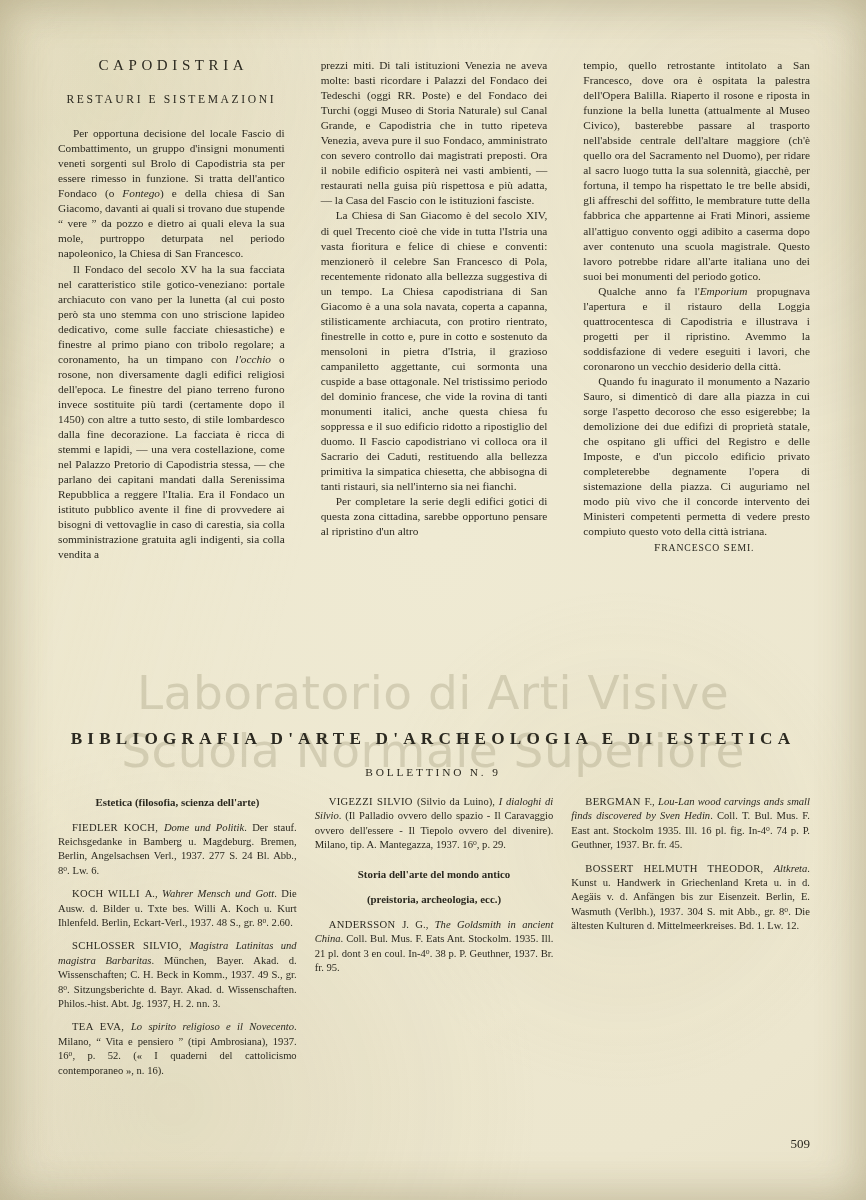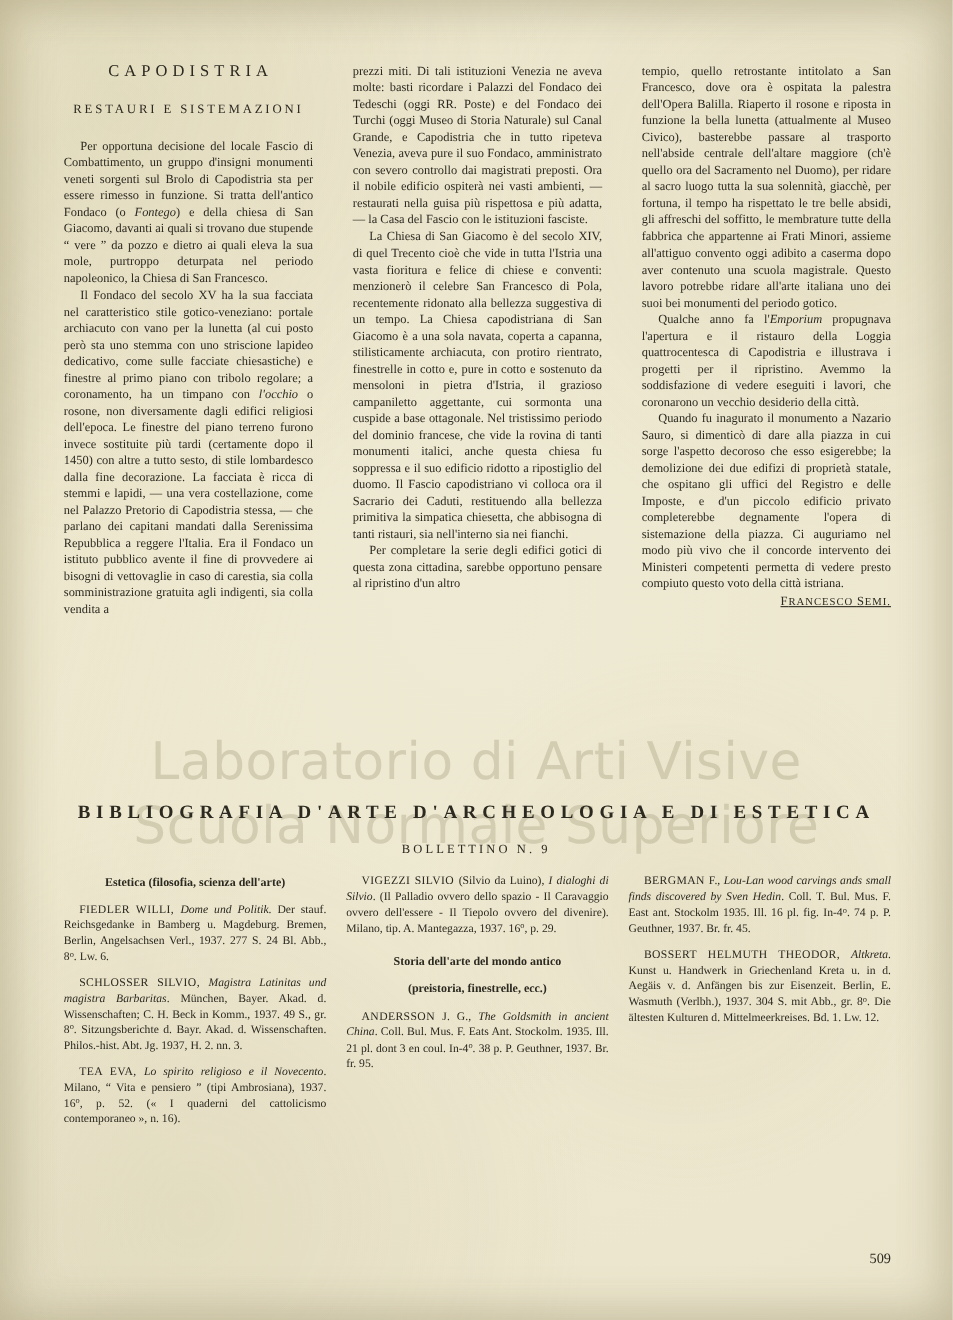--- a/index.html
+++ b/index.html
@@ -92,27 +92,26 @@
   h2#subtitle {
     margin: 19px 0 19px 0;
     font-size: 11.6px;
     font-weight: 400;
     letter-spacing: 2.6px;
     text-align: center;
     text-indent: 0;
   }
   .signature {
     margin-top: 7px;
-    text-align: right;
+    text-align: center;
     text-indent: 0;
     font-size: 9.7px;
     letter-spacing: 0.9px;
     font-variant: small-caps;
     text-transform: uppercase;
-    text-decoration: underline;
   }
   .signature .cap { font-size: 11.4px; }
   em, i { font-style: italic; }
 
   
   #biblio-head {
     position: absolute;
     left: 46px;
     right: 46px;
     top: 717px;
@@ -218,29 +217,30 @@
 
   <div id="biblio-head">
     <h2 id="biblio-title">BIBLIOGRAFIA D'ARTE D'ARCHEOLOGIA E DI ESTETICA</h2>
     <div id="biblio-sub">BOLLETTINO N. 9</div>
   </div>
 
   <div id="biblio">
 
     <div class="bib-col">
       <p class="bib-head">Estetica (filosofia, scienza dell'arte)</p>
-      <p class="entry"><span class="sc">FIEDLER WILLI, </span><i>Dome und Politik</i>. Der stauf. Reichsgedanke in Bamberg u. Magdeburg. Bremen, Berlin, Angelsachsen Verl., 1937. 277 S. 24 Bl. Abb., 8<sup class="ord">o</sup>. Lw. 6.</p>
+      <p class="entry"><span class="sc">FIEDLER KOCH, </span><i>Dome und Politik</i>. Der stauf. Reichsgedanke in Bamberg u. Magdeburg. Bremen, Berlin, Angelsachsen Verl., 1937. 277 S. 24 Bl. Abb., 8<sup class="ord">o</sup>. Lw. 6.</p>
+      <p class="entry"><span class="sc">KOCH WILLI </span>A., <i>Wahrer Mensch und Gott</i>. Die Ausw. d. Bilder u. Txte bes. Willi A. Koch u. Kurt Ihlenfeld. Berlin, Eckart-Verl., 1937. 48 S., gr. 8<sup class="ord">o</sup>. 2.60.</p>
       <p class="entry"><span class="sc">SCHLOSSER SILVIO, </span><i>Magistra Latinitas und magistra Barbaritas</i>. München, Bayer. Akad. d. Wissenschaften; C. H. Beck in Komm., 1937. 49 S., gr. 8<sup class="ord">o</sup>. Sitzungsberichte d. Bayr. Akad. d. Wissenschaften. Philos.-hist. Abt. Jg. 1937, H. 2. nn. 3.</p>
       <p class="entry"><span class="sc">TEA EVA, </span><i>Lo spirito religioso e il Novecento</i>. Milano, “ Vita e pensiero ” (tipi Ambrosiana), 1937. 16<sup class="ord">o</sup>, p. 52. (« I quaderni del cattolicismo contemporaneo », n. 16).</p>
     </div>
 
     <div class="bib-col">
       <p class="entry"><span class="sc">VIGEZZI SILVIO </span>(Silvio da Luino), <i>I dialoghi di Silvio</i>. (Il Palladio ovvero dello spazio - Il Caravaggio ovvero dell'essere - Il Tiepolo ovvero del divenire). Milano, tip. A. Mantegazza, 1937. 16<sup class="ord">o</sup>, p. 29.</p>
       <p class="bib-head spaced">Storia dell'arte del mondo antico</p>
-      <p class="bib-head">(preistoria, finestrelle, ecc.)</p>
+      <p class="bib-head">(preistoria, archeologia, ecc.)</p>
       <p class="entry"><span class="sc">ANDERSSON </span>J. G., <i>The Goldsmith in ancient China</i>. Coll. Bul. Mus. F. Eats Ant. Stockolm. 1935. Ill. 21 pl. dont 3 en coul. In-4<sup class="ord">o</sup>. 38 p. P. Geuthner, 1937. Br. fr. 95.</p>
     </div>
 
     <div class="bib-col">
       <p class="entry"><span class="sc">BERGMAN </span>F., <i>Lou-Lan wood carvings ands small finds discovered by Sven Hedin</i>. Coll. T. Bul. Mus. F. East ant. Stockolm 1935. Ill. 16 pl. fig. In-4<sup class="ord">o</sup>. 74 p. P. Geuthner, 1937. Br. fr. 45.</p>
       <p class="entry"><span class="sc">BOSSERT HELMUTH THEODOR, </span><i>Altkreta</i>. Kunst u. Handwerk in Griechenland Kreta u. in d. Aegäis v. d. Anfängen bis zur Eisenzeit. Berlin, E. Wasmuth (Verlbh.), 1937. 304 S. mit Abb., gr. 8<sup class="ord">o</sup>. Die ältesten Kulturen d. Mittelmeerkreises. Bd. 1. Lw. 12.</p>
     </div>
 
   </div>
 

